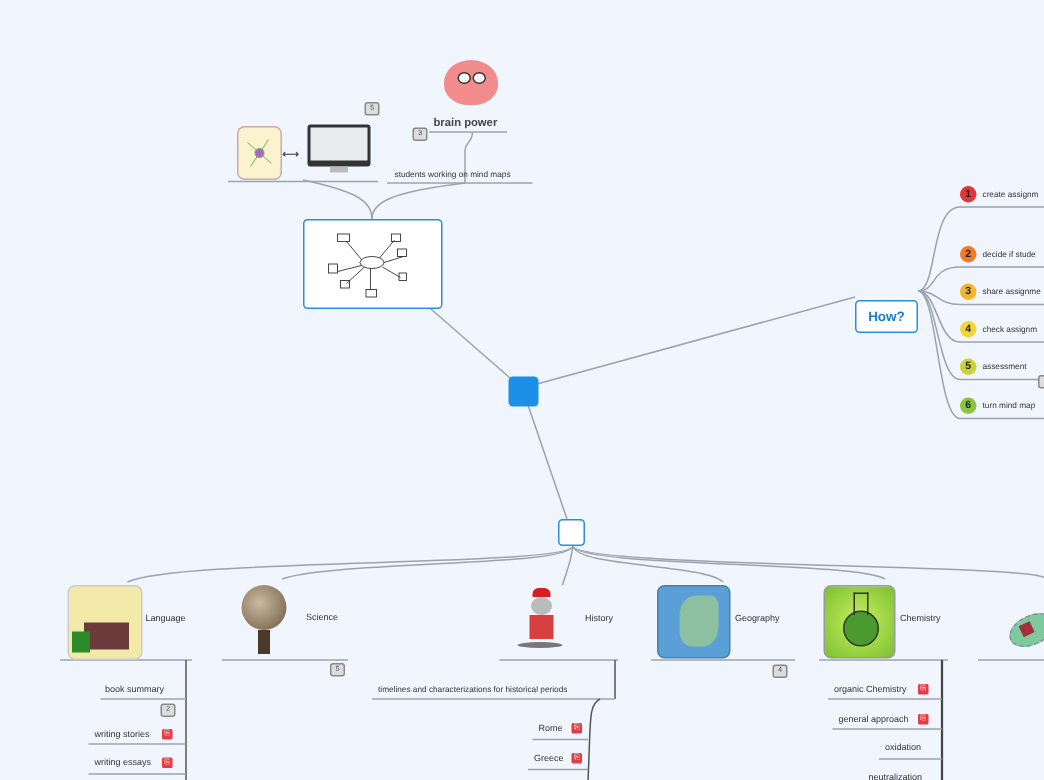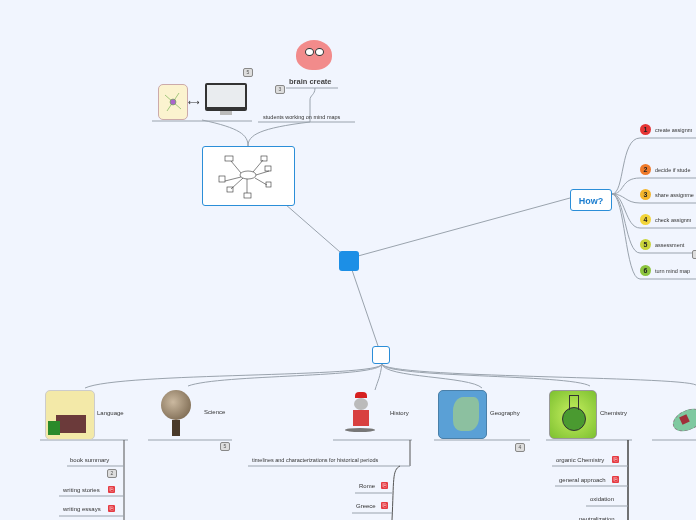--- a/index.html
+++ b/index.html
@@ -113,25 +113,25 @@
 <div style="position:absolute;left:188px;top:98px;font-size:8px;color:#333;">⟷</div>
 <div style="position:absolute;left:205px;top:83px;width:42px;height:28px;background:#333;border-radius:2px;">
   <div style="position:absolute;left:2px;top:2px;width:38px;height:22px;background:#e9ecef;"></div>
   <div style="position:absolute;left:15px;top:28px;width:12px;height:4px;background:#bbb;"></div>
 </div>
 
 <div style="position:absolute;left:296px;top:40px;width:36px;height:30px;background:#f28b8b;border-radius:50% 50% 45% 45%;">
   <div style="position:absolute;left:9px;top:8px;width:7px;height:6px;border:1px solid #333;border-radius:50%;background:#fff;"></div>
   <div style="position:absolute;left:19px;top:8px;width:7px;height:6px;border:1px solid #333;border-radius:50%;background:#fff;"></div>
 </div>
-<div class="lbl" style="left:289px;top:77px;font-size:7.5px;font-weight:bold;color:#444;">brain create</div>
+<div class="lbl" style="left:289px;top:77px;font-size:7.5px;font-weight:bold;color:#444;">brain power</div>
 <div class="badge" style="left:275px;top:85px;">3</div>
 <div class="lbl" style="left:263px;top:114px;font-size:5.5px;">students working on mind maps</div>
 
-<div class="box-blue" style="left:570px;top:189px;width:40px;height:20px;text-align:center;">
+<div class="box-blue" style="left:570px;top:200px;width:40px;height:20px;text-align:center;">
   <span style="font-size:9px;font-weight:bold;color:#1c7ed0;line-height:20px;">How?</span>
 </div>
 
 <div style="position:absolute;left:640px;top:124px;width:56px;height:14px;">
   <span class="num" style="left:0;top:0;background:#e53535;">1</span>
   <span class="lbl" style="left:15px;top:3px;font-size:5.5px;">create assignm</span>
 </div>
 <div style="position:absolute;left:640px;top:164px;width:56px;height:14px;">
   <span class="num" style="left:0;top:0;background:#ef7a2a;">2</span>
   <span class="lbl" style="left:15px;top:3px;font-size:5.5px;">decide if stude</span>

